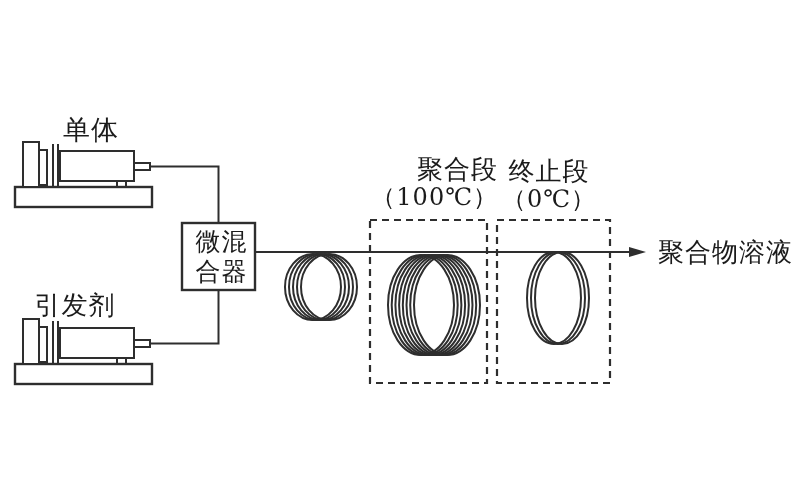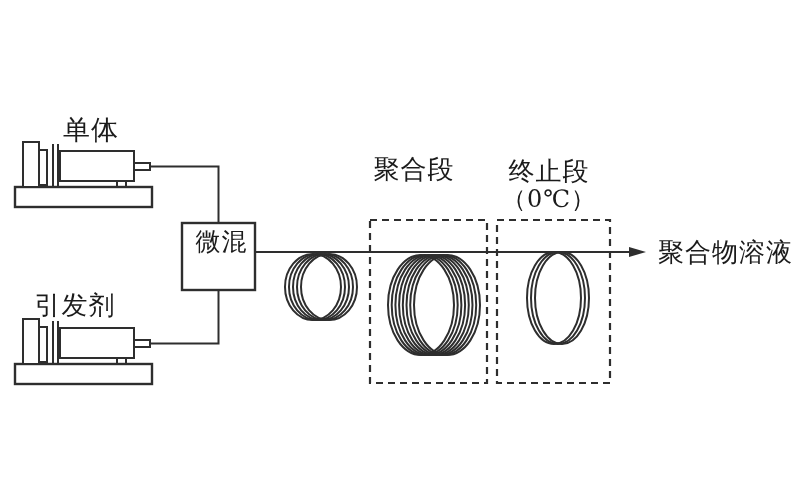--- a/index.html
+++ b/index.html
@@ -17,21 +17,21 @@
     position: absolute;
     color: #1b1b1b;
     text-align: center;
     letter-spacing: 1px;
     white-space: nowrap;
     line-height: 1.15;
   }
   .lbl-monomer   { left: 36px;  top: 114px; width: 110px; font-size: 27px; }
   .lbl-initiator { left: 12px;  top: 291px; width: 126px; font-size: 26px; }
   .lbl-mixer     { left: 182px; top: 227px; width: 79px;  font-size: 25px; line-height: 30px; }
-  .lbl-zone1     { left: 344px; top: 155px; width: 140px; font-size: 26px; line-height: 28px; }
+  .lbl-zone1     { left: 358px; top: 155px; width: 140px; font-size: 26px; line-height: 28px; text-align: right; }
   .lbl-zone2     { left: 484px; top: 157px; width: 130px; font-size: 26px; line-height: 28px; }
   .lbl-temp      { font-size: 24px; }
   .lbl-output    { left: 658px; top: 238px; width: 145px; font-size: 26px; text-align: left; }
   svg .stroke { stroke: #2e2e2e; fill: none; }
   svg .boxfill { fill: #ffffff; }
 </style>
 </head>
 <body>
 
 <div id="canvas">
@@ -98,24 +98,26 @@
       <ellipse cx="562" cy="298" rx="27" ry="46"></ellipse>
     </g>
   </svg>
 
   <div class="lbl lbl-monomer">单体</div>
 
   <div class="lbl lbl-initiator">引发剂</div>
 
   <div class="lbl lbl-mixer">
     <div>微混</div>
+    <div>合器</div>
   </div>
 
   <div class="lbl lbl-zone1">
     <div>聚合段</div>
+    <div class="lbl-temp">（100℃）</div>
   </div>
 
   <div class="lbl lbl-zone2">
     <div>终止段</div>
     <div class="lbl-temp">（0℃）</div>
   </div>
 
   <div class="lbl lbl-output">聚合物溶液</div>
 
 </div>

